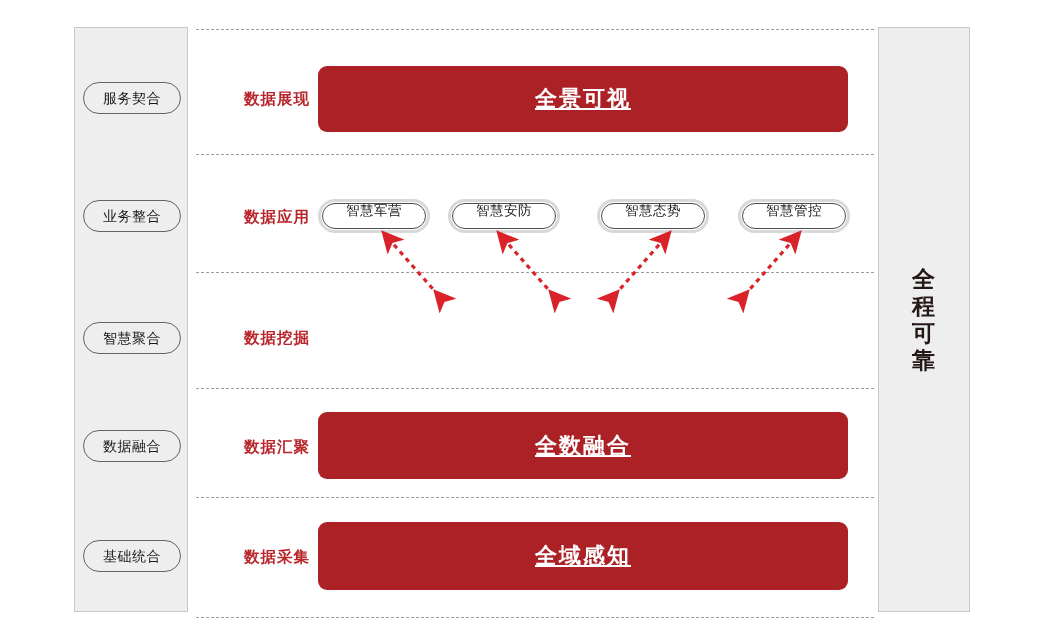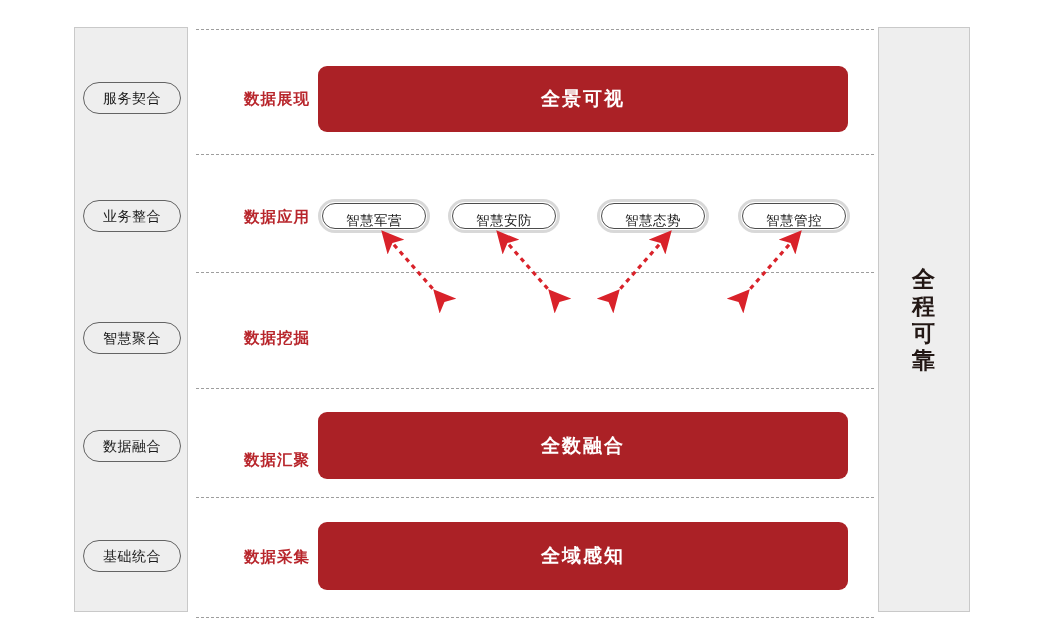--- a/index.html
+++ b/index.html
@@ -101,37 +101,38 @@
     left: 318px;
     width: 530px;
     background: #ab2126;
     border-radius: 9px;
     display: flex;
     align-items: center;
     justify-content: center;
   }
   .bar span {
     color: #ffffff;
-    font-size: 19px;
+    font-size: 22px;
     font-weight: bold;
     letter-spacing: 2px;
+    text-decoration: underline;
   }
 
   
   .app-pill {
     position: absolute;
     top: 199px;
     width: 112px;
     height: 34px;
     box-sizing: border-box;
     border: 3px solid #d8d8d8;
     border-radius: 17px;
     background: #ffffff;
     display: flex;
-    align-items: flex-end;
+    align-items: flex-start;
     justify-content: center;
   }
   .app-pill::before {
     content: "";
     position: absolute;
     left: 1px; top: 1px; right: 1px; bottom: 1px;
     border: 1.2px solid #4c4c4c;
     border-radius: 15px;
     pointer-events: none;
   }
@@ -186,21 +187,21 @@
   <div class="sep" style="top:29px"></div>
   <div class="sep" style="top:154px"></div>
   <div class="sep" style="top:272px"></div>
   <div class="sep" style="top:388px"></div>
   <div class="sep" style="top:497px"></div>
   <div class="sep" style="top:617px"></div>
 
   <div class="stage-label" style="top:89px">数据展现</div>
   <div class="stage-label" style="top:207px">数据应用</div>
   <div class="stage-label" style="top:328px">数据挖掘</div>
-  <div class="stage-label" style="top:450px">数据汇聚</div>
+  <div class="stage-label" style="top:437px">数据汇聚</div>
   <div class="stage-label" style="top:547px">数据采集</div>
 
   <div class="bar" style="top:66px;height:66px">
     <span>全景可视</span>
   </div>
   <div class="bar" style="top:412px;height:67px">
     <span>全数融合</span>
   </div>
   <div class="bar" style="top:522px;height:68px">
     <span>全域感知</span>

